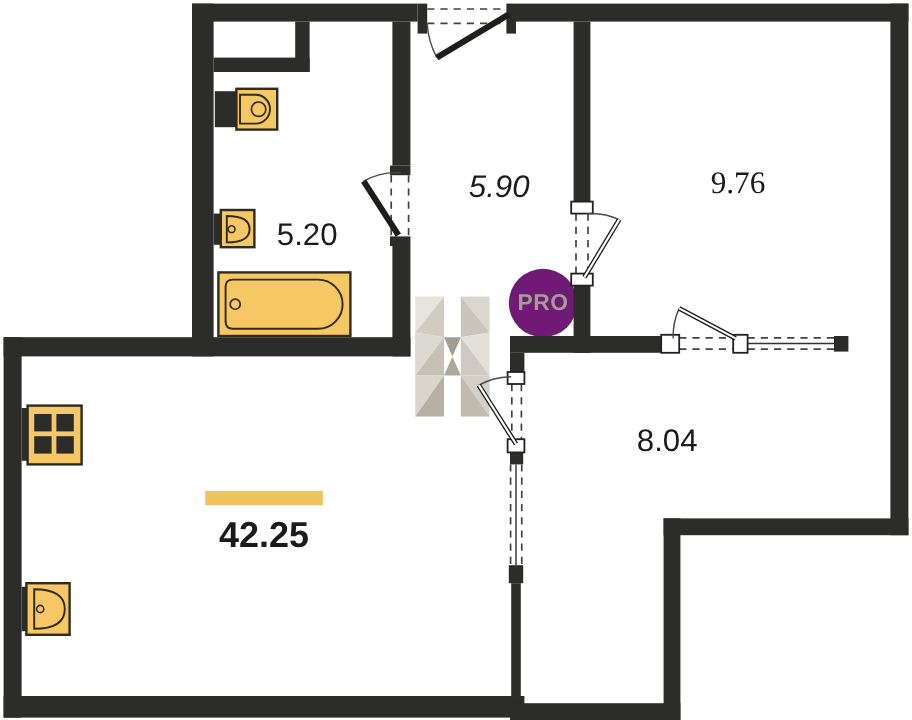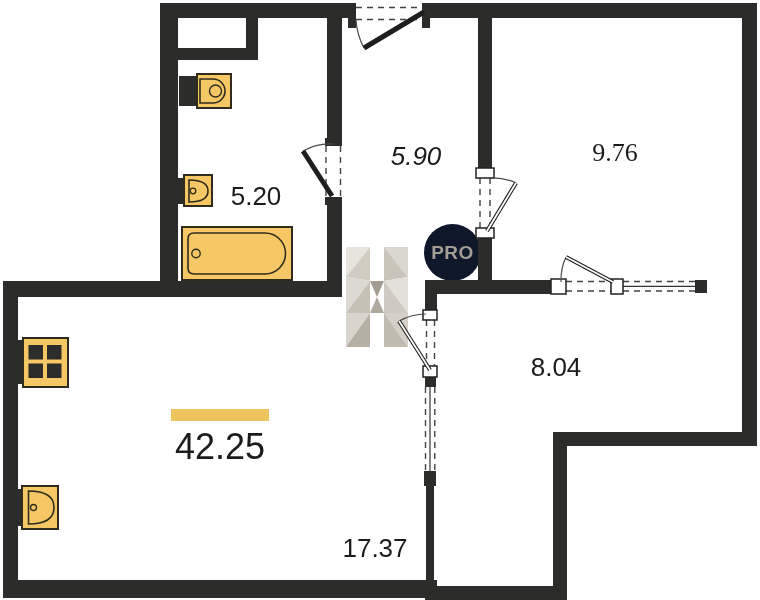--- a/index.html
+++ b/index.html
@@ -6,28 +6,28 @@
   .plan{
     position:relative;width:760px;height:600px;background:#ffffff;
     overflow:hidden;font-family:"Liberation Sans",sans-serif;
   }
   .plan svg.layer{position:absolute;left:0;top:0;z-index:2;}
   .room-label{
     position:absolute;transform:translate(-50%,-50%);
     font-size:26px;color:#1b1b1b;white-space:nowrap;z-index:3;
     font-family:"Liberation Sans",sans-serif;
   }
-  .total-label{font-size:36px;font-weight:400;}
+  .total-label{font-size:30px;font-weight:700;}
   .accent-bar{
     position:absolute;left:171px;top:409px;width:98px;height:12px;
     background:#efc35f;z-index:3;
   }
   .pro-badge{
     position:absolute;left:424px;top:224px;width:57px;height:57px;
-    border-radius:50%;background:#0f172a;z-index:1;
+    border-radius:50%;background:#701a75;z-index:1;
     display:flex;align-items:center;justify-content:center;
   }
   .pro-badge span{
     font-size:19px;font-weight:700;color:#a29e96;letter-spacing:.5px;
     font-family:"Liberation Sans",sans-serif;
   }
 </style>
 </head>
 <body>
 
@@ -164,18 +164,17 @@
         <path d="M28.5,491 C47,491 54,498 54,507.5 C54,517 47,524 28.5,524 Z" fill="none" stroke="#2f2c1e" stroke-width="1.6"></path>
         <circle cx="33.5" cy="507.5" r="3" fill="none" stroke="#2f2c1e" stroke-width="1.3"></circle>
       </g>
     </g>
   </svg>
 
   <div class="room-label" style="left:256px;top:164px;margin-top:32px;">5.20</div>
   <div class="room-label" style="left:416px;top:156px;font-style:italic;">5.90</div>
   <div class="room-label" style="left:615px;top:153px;font-family:Liberation Serif, serif;">9.76</div>
   <div class="room-label" style="left:556px;top:367px;">8.04</div>
-  <div class="room-label" style="left:375px;top:548px;">17.37</div>
 
   <div class="accent-bar"></div>
   <div class="room-label total-label" style="left:220px;top:447px;">42.25</div>
 
 </div>
 
 </body></html>

